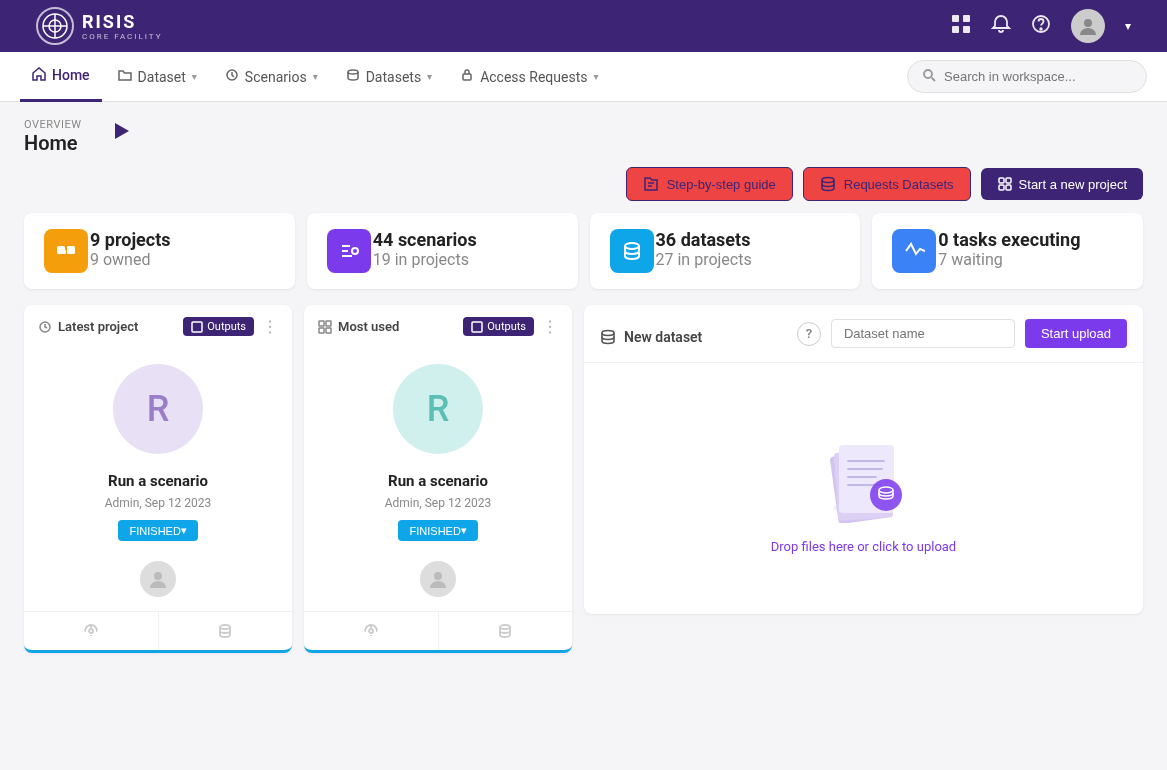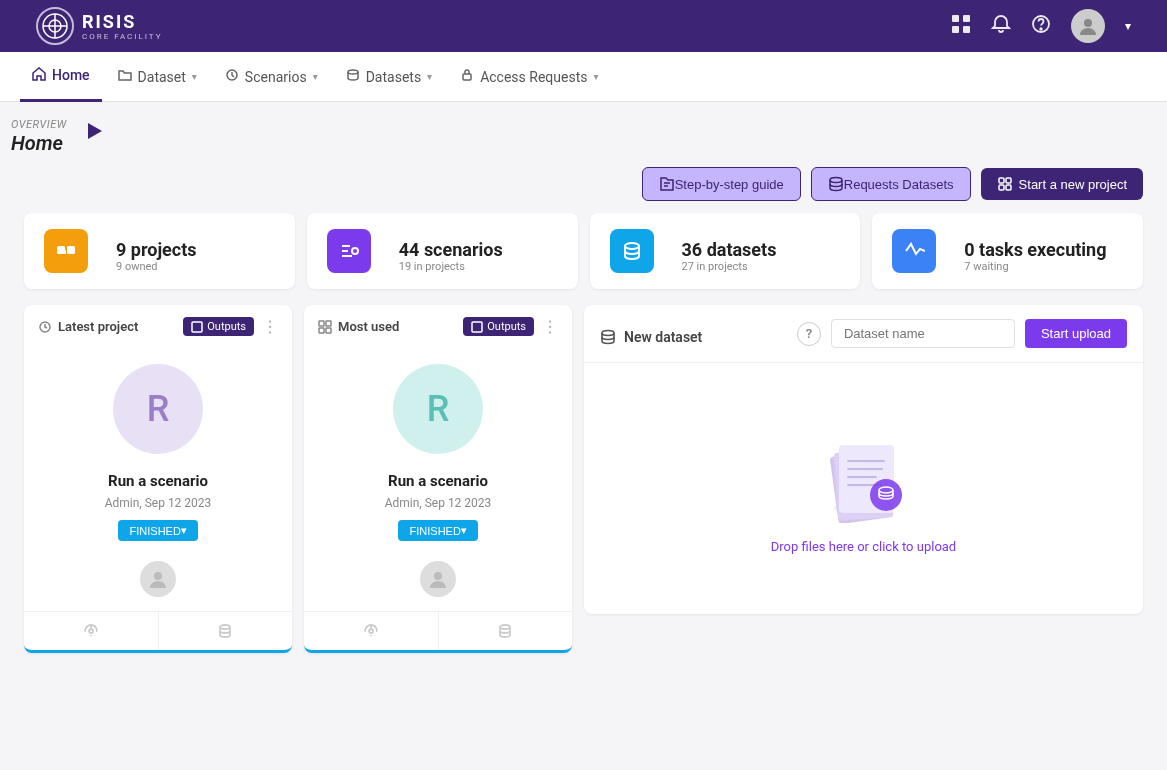--- a/index.html
+++ b/index.html
@@ -58,62 +58,61 @@
       background: #f5f5f7; border: 1px solid #e0e0e0; border-radius: 20px;
       padding: 6px 14px; gap: 8px; width: 240px;
     }
     .sub-nav-search input {
       border: none; background: transparent; outline: none;
       font-size: 13px; color: #666; width: 100%;
     }
 
     
     .breadcrumb-area {
-      padding: 16px 11px 4px;
-      font-style: italic;
+      padding: 16px 24px 4px;
     }
     .breadcrumb-label { font-size: 11px; color: #888; text-transform: uppercase; letter-spacing: 0.5px; }
     .breadcrumb-title { font-size: 20px; font-weight: 600; color: #222; }
 
     
     .action-bar {
       display: flex; align-items: center; justify-content: flex-end;
       padding: 8px 24px 12px;
       gap: 10px;
     }
     .btn-outline {
-      display: flex; align-items: center; gap: 0;
+      display: flex; align-items: center; gap: 8px;
       padding: 8px 16px; border: 1.5px solid #3d2475; border-radius: 6px;
-      background: #c4b5fd; color: #3d2475; font-size: 13px; cursor: pointer; font-weight: 500;
+      background: #ef4444; color: #3d2475; font-size: 13px; cursor: pointer; font-weight: 500;
     }
     .btn-primary {
       display: flex; align-items: center; gap: 6px;
       padding: 8px 16px; border: none; border-radius: 6px;
       background: #3d2475; color: white; font-size: 13px; cursor: pointer; font-weight: 500;
     }
 
     
     .stats-row {
       display: flex; gap: 12px; padding: 0 24px 16px;
     }
     .stat-card {
       flex: 1; background: white; border-radius: 8px; padding: 16px 20px;
-      display: flex; align-items: flex-end; gap: 28px;
+      display: flex; align-items: flex-start; gap: 2px;
       box-shadow: 0 1px 3px rgba(0,0,0,0.07);
     }
     .stat-icon {
       width: 44px; height: 44px; border-radius: 8px;
       display: flex; align-items: center; justify-content: center; font-size: 20px; flex-shrink: 0;
     }
     .stat-icon.orange { background: #f59e0b; }
     .stat-icon.purple { background: #7c3aed; }
     .stat-icon.teal { background: #0ea5e9; }
     .stat-icon.blue { background: #3b82f6; }
     .stat-count { font-size: 18px; font-weight: 700; color: #222; }
-    .stat-sub { font-size: 11px; color: #888; }
+    .stat-sub { font-size: 16px; color: #888; }
 
     
     .main-row {
       display: flex; gap: 12px; padding: 0 24px 24px;
       align-items: flex-start;
     }
     .project-card {
       background: white; border-radius: 8px; width: 268px; flex-shrink: 0;
       box-shadow: 0 1px 3px rgba(0,0,0,0.07); overflow: hidden;
       border-bottom: 3px solid #0ea5e9;
@@ -296,20 +295,29 @@
     <span>
       <svg width="14" height="14" viewBox="0 0 14 14" fill="none" stroke="#666" stroke-width="1.5">
         <rect x="3" y="6" width="8" height="6" rx="1"></rect>
           <path d="M5 6V4a2 2 0 0 1 4 0v2"></path>
       </svg>
     </span>
     <span>Access Requests</span>
     <span style="font-size:10px;color:#999;">▾</span>
   </div>
 
+  <div class="sub-nav-search">
+    <span>
+      <svg width="14" height="14" viewBox="0 0 14 14" fill="none" stroke="#999" stroke-width="1.8">
+        <circle cx="6" cy="6" r="4"></circle>
+          <path d="M9.5 9.5L13 13"></path>
+      </svg>
+    </span>
+    <input type="text" placeholder="Search in workspace..." style="">
+  </div>
 </nav>
 
 <div style="display:flex;align-items:center;">
   <div class="breadcrumb-area">
     <div class="breadcrumb-label">OVERVIEW</div>
     <div class="breadcrumb-title">Home</div>
   </div>
   <div class="play-btn"></div>
 </div>
 

